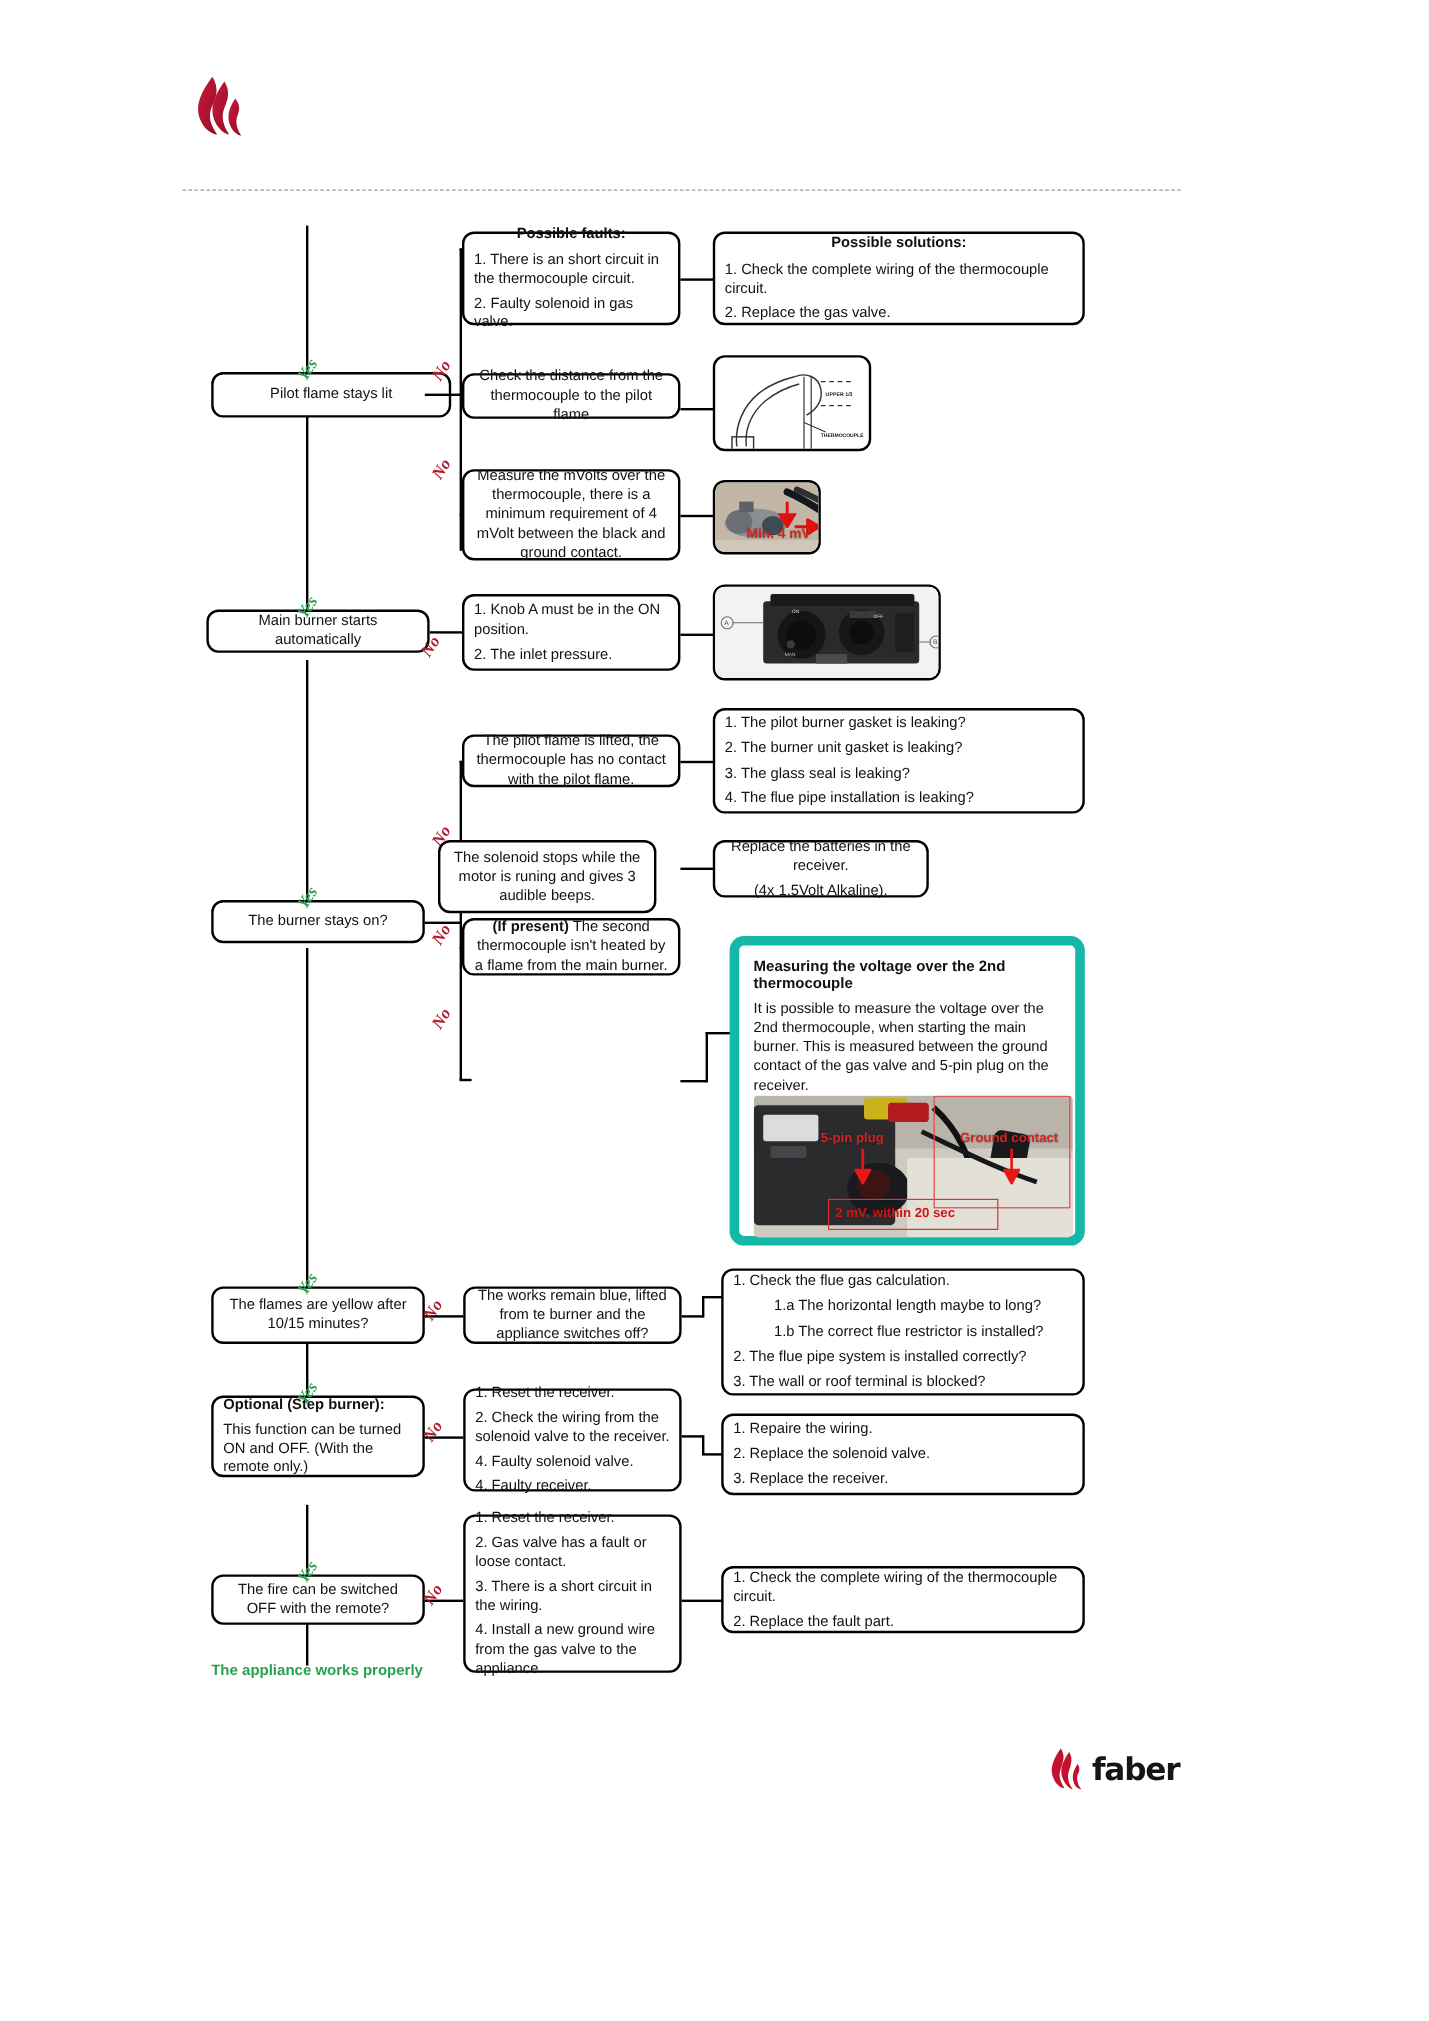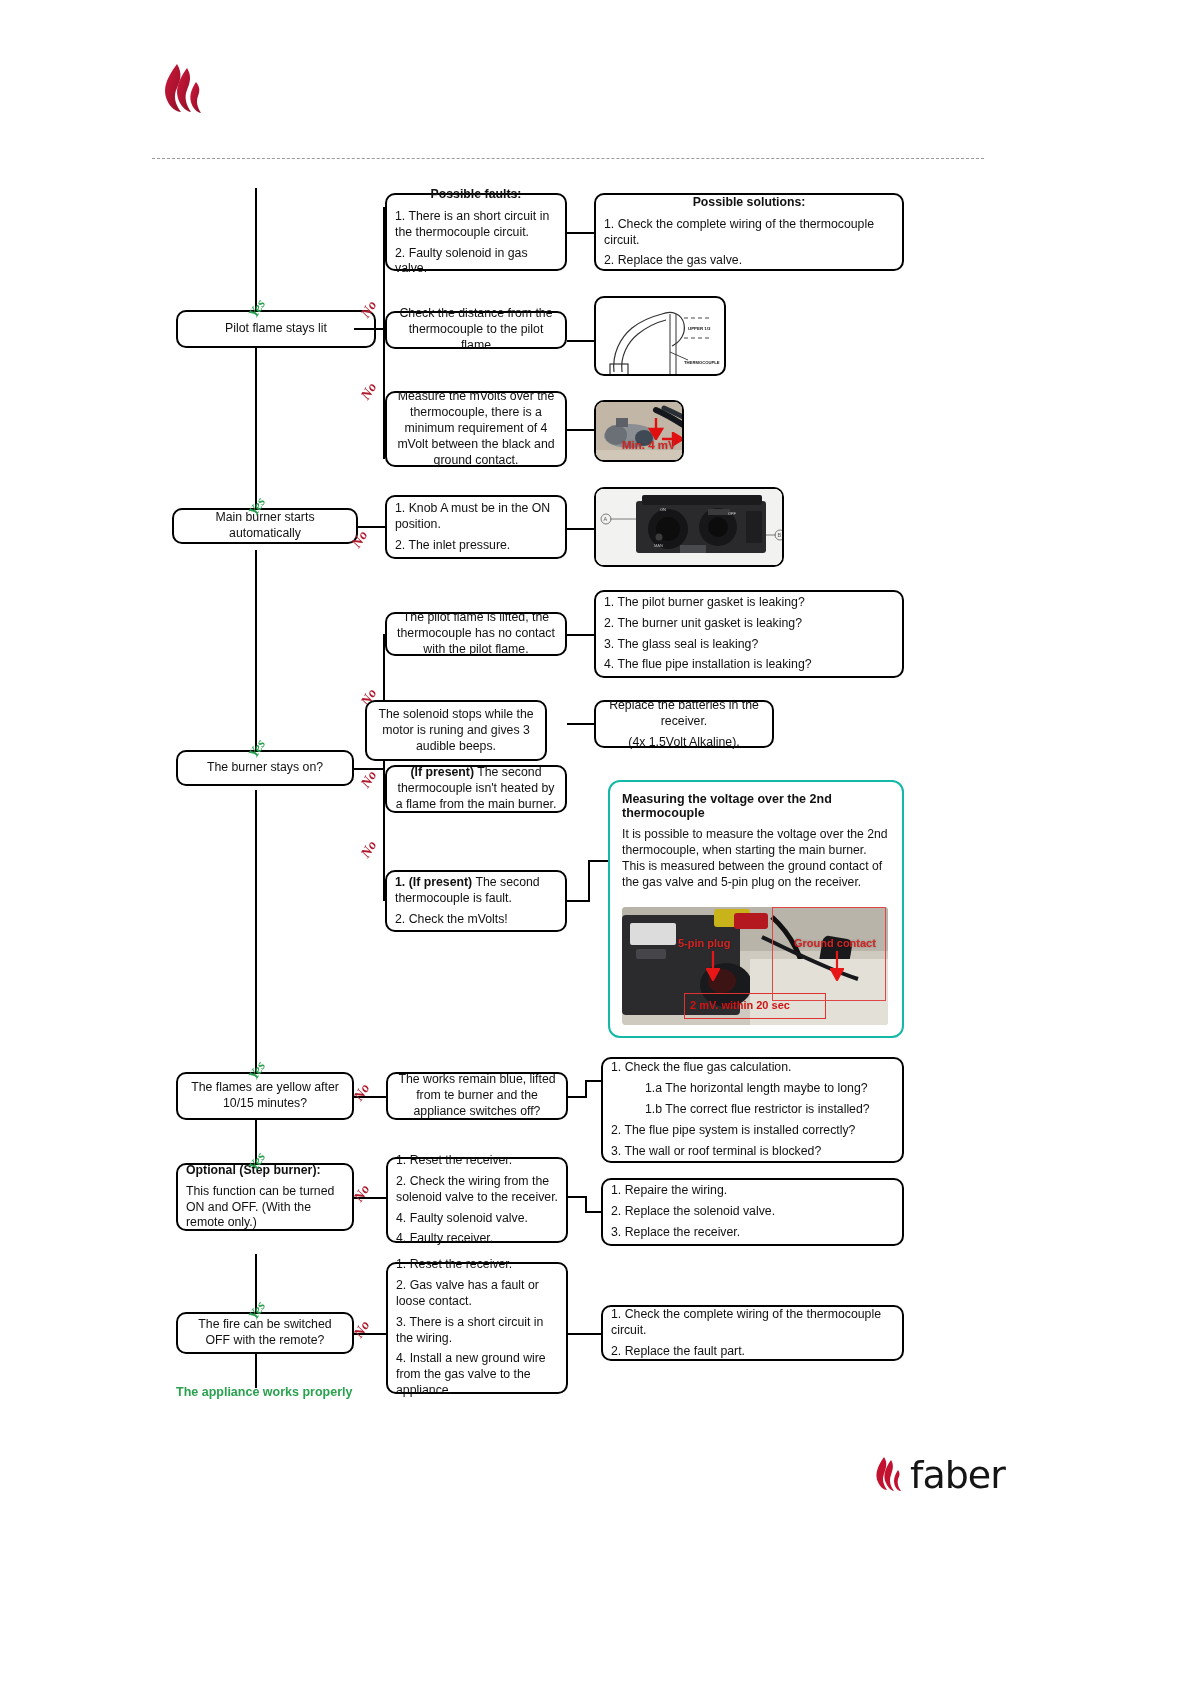--- a/index.html
+++ b/index.html
@@ -21,21 +21,21 @@
   }
 
   
   .footer-logo{
     position:absolute;left:872px;top:1455px;
     display:flex;align-items:center;gap:4px;
   }
   .footer-logo .mark{width:34px;height:40px;}
   .footer-logo .word{
     font-family:"DejaVu Sans", sans-serif;
-    font-size:38px;font-weight:400;letter-spacing:-1px;color:#151515;
+    font-size:26px;font-weight:700;letter-spacing:-1px;color:#151515;
     line-height:1;
   }
 
   
   .node{
     position:absolute;
     box-sizing:border-box;
     border:2px solid #000;
     border-radius:10px;
     background:#fff;
@@ -99,21 +99,21 @@
     text-shadow:0 0 2px rgba(0,0,0,.35);
     white-space:nowrap;
   }
   .redbox{position:absolute;border:1.5px solid #e03030;}
   .arrow{position:absolute;}
 
   
   .panel{
     position:absolute;
     box-sizing:border-box;
-    border:2px solid #14b8a6;
+    border:8px solid #14b8a6;
     border-radius:12px;
     background:#fff;
     padding:10px 12px;
   }
   .panel .ttl{font-weight:700;font-size:12.5px;margin-bottom:6px;}
   .panel .bdy{font-size:12.2px;line-height:1.32;}
 </style>
 </head>
 <body>
 
@@ -291,24 +291,20 @@
     <p>Replace the batteries in the receiver.</p>
     <p>(4x 1,5Volt Alkaline).</p>
   </div>
 
   <div class="node center" style="left:385px;top:765px;width:182px;height:48px;">
     <span>
       <span class="b">(If present)</span><span> The second thermocouple isn't heated by a flame from the main burner.</span>
     </span>
   </div>
 
-  <div class="node left" style="left:385px;top:870px;width:182px;height:62px;">
-    <p><span class="b">1. (If present)</span><span> The second thermocouple is fault.</span></p>
-    <p>2. Check the mVolts!</p>
-  </div>
   <div class="ln lnh" style="left:567px;top:900px;width:22px;"></div>
   <div class="ln lnv" style="left:588px;top:860px;height:42px;"></div>
   <div class="ln lnh" style="left:588px;top:860px;width:22px;"></div>
 
   <div class="panel" style="left:608px;top:780px;width:296px;height:258px;">
     <div class="ttl">Measuring the voltage over the 2nd thermocouple</div>
     <div class="bdy">It is possible to measure the voltage over the 2nd thermocouple, when starting the main burner. This is measured between the ground contact of the gas valve and 5-pin plug on the receiver.</div>
     <div class="imgbox" style="left:12px;top:125px;width:266px;height:118px;border-width:0;border-radius:4px;">
       <div class="photo" style="background:#d9d6cf;">
         <svg viewBox="0 0 266 118" width="266" height="118" aria-hidden="true">

